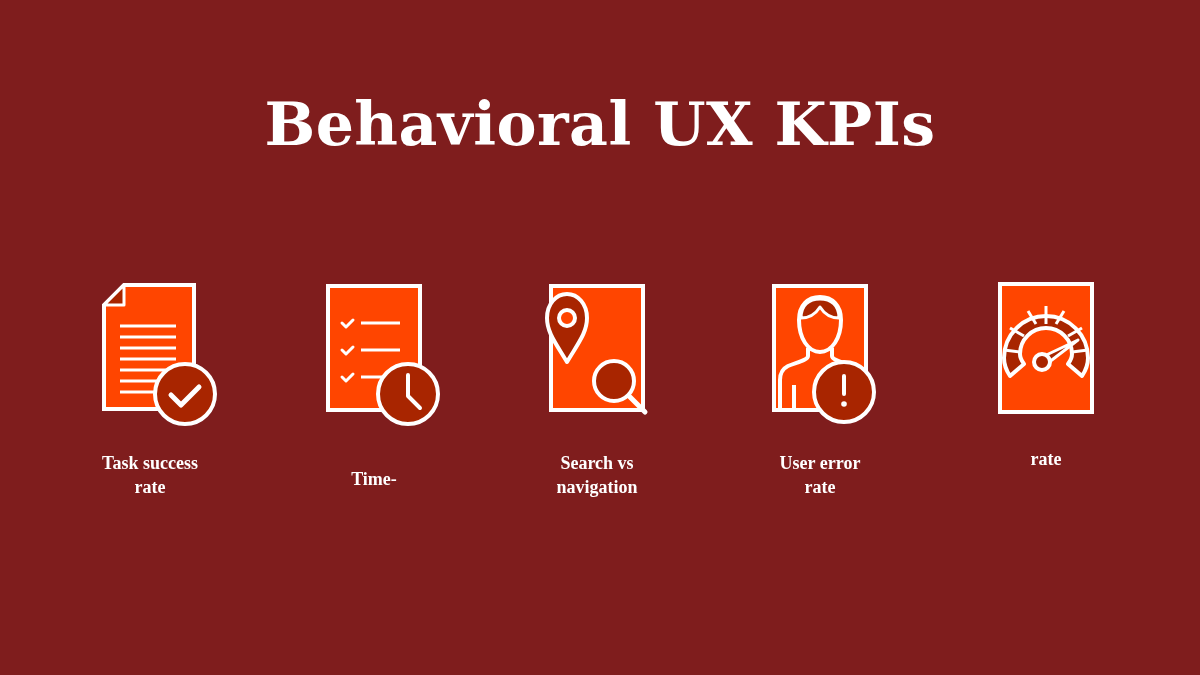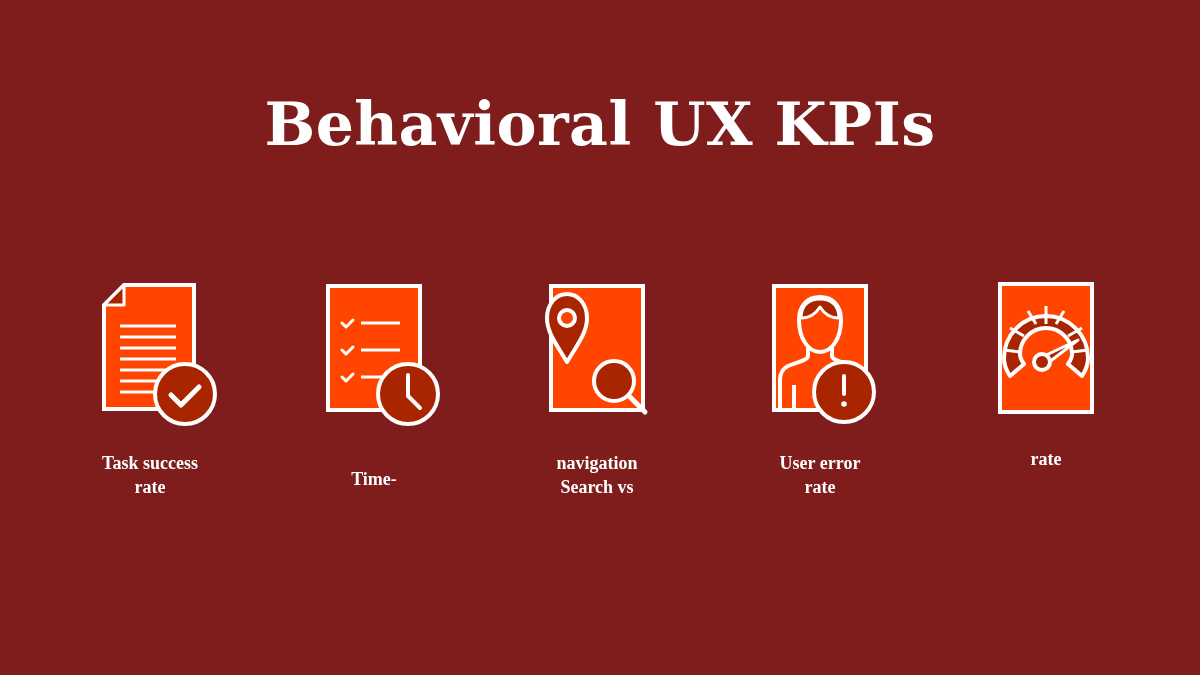--- a/index.html
+++ b/index.html
@@ -109,22 +109,22 @@
     <svg width="140" height="150" viewBox="0 0 140 150" style="left:48px; top:0;">
       <rect x="6" y="6" width="92" height="124" fill="#FF4500" stroke="#FFFFFF" stroke-width="4"></rect>
 
       <path d="M22 82 C10 62 2 52 2 38 C2 24 11 14 22 14 C33 14 42 24 42 38 C42 52 34 62 22 82 Z" fill="#A82500" stroke="#FFFFFF" stroke-width="4" stroke-linejoin="round"></path>
       <circle cx="22" cy="38" r="8" fill="#FF4500" stroke="#FFFFFF" stroke-width="4"></circle>
 
       <line x1="84" y1="116" x2="100" y2="132" stroke="#FFFFFF" stroke-width="5" stroke-linecap="round"></line>
       <circle cx="69" cy="101" r="20" fill="#A82500" stroke="#FFFFFF" stroke-width="4"></circle>
     </svg>
     <div class="kpi-label" style="left:0; top:171px;">
+      <span>Search vs</span>
       <span>navigation</span>
-      <span>Search vs</span>
     </div>
   </div>
 
   <div class="kpi" style="left:720px; top:280px;">
     <svg width="140" height="150" viewBox="0 0 140 150" style="left:48px; top:0;">
       <rect x="6" y="6" width="92" height="124" fill="#FF4500" stroke="#FFFFFF" stroke-width="4"></rect>
 
       <path d="M31 40 C31 25 40 17 52 17 C64 17 73 25 73 40 C73 58 64 72 52 72 C40 72 31 58 31 40 Z" fill="#FF4500" stroke="#FFFFFF" stroke-width="4"></path>
 
       <path d="M33 38 C33 25 41 19 52 19 C63 19 71 25 71 38 C64 38 57 35 52 27 C47 35 40 38 33 38 Z" fill="#A82500" stroke="#FFFFFF" stroke-width="3" stroke-linejoin="round"></path>

